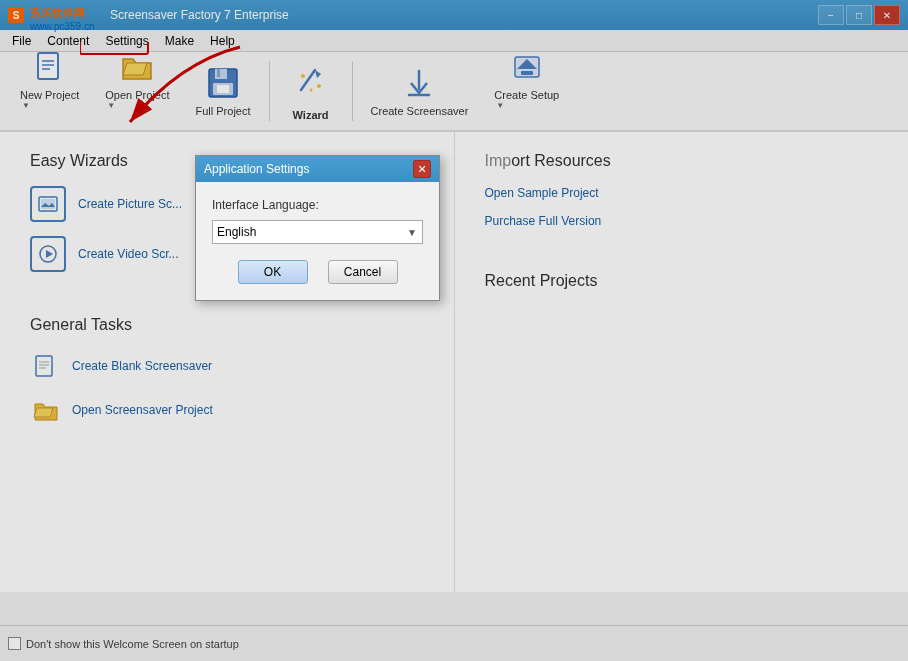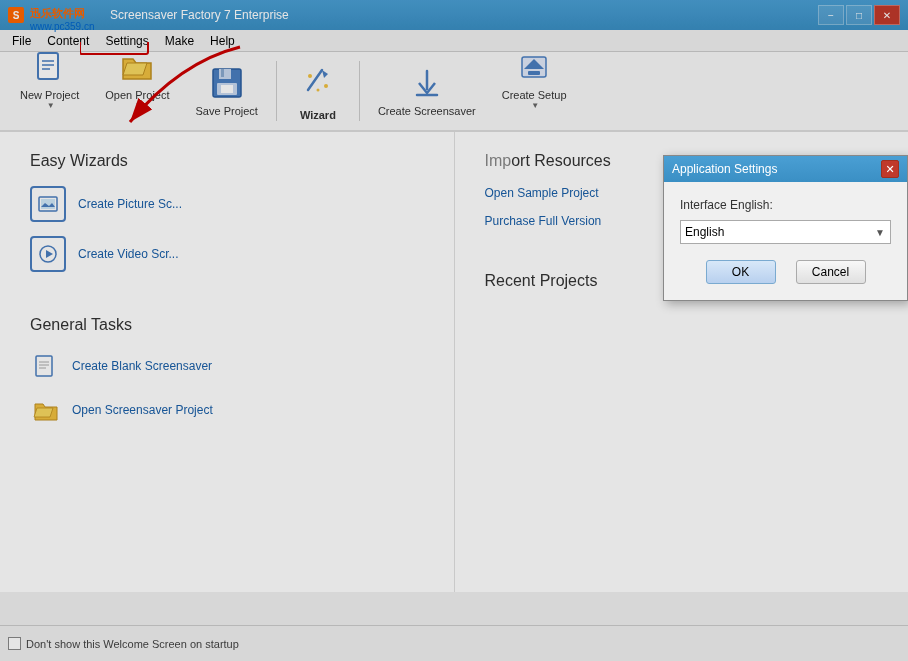--- a/index.html
+++ b/index.html
@@ -124,21 +124,21 @@
       color: #333;
     }
     .toolbar-separator {
       width: 1px;
       height: 60px;
       background: #ccc;
       margin: 0 4px;
     }
     .toolbar-with-arrow {
       display: flex;
-      align-items: center;
+      align-items: flex-start;
     }
     .dropdown-arrow {
       font-size: 8px;
       color: #666;
       margin-left: 2px;
       margin-bottom: 24px;
     }
     .section-title {
       font-size: 16px;
       color: #333;
@@ -214,21 +214,21 @@
     }
 
     
     .modal-overlay {
       position: absolute;
       top: 0; left: 0; right: 0; bottom: 0;
       background: rgba(0,0,0,0.1);
       z-index: 100;
       display: flex;
       align-items: flex-start;
-      justify-content: flex-end;
+      justify-content: flex-start;
       padding-top: 155px;
       padding-left: 195px;
     }
     .modal {
       background: #f0f0f0;
       border: 1px solid #888;
       box-shadow: 3px 3px 10px rgba(0,0,0,0.3);
       width: 245px;
     }
     .modal-title-bar {
@@ -378,21 +378,21 @@
   <div class="toolbar-item">
     <div class="toolbar-icon">
       <svg width="36" height="36" viewBox="0 0 36 36">
         <rect x="4" y="4" width="28" height="28" rx="2" fill="#4a7ec0" stroke="#2a5ea0" stroke-width="1.5"></rect>
         <rect x="10" y="4" width="12" height="10" fill="#c8d8f0"></rect>
         <rect x="12" y="4" width="3" height="8" fill="#8aaad0"></rect>
         <rect x="8" y="18" width="20" height="12" rx="1" fill="#c8d8f0"></rect>
         <rect x="12" y="20" width="12" height="8" fill="white"></rect>
       </svg>
     </div>
-    <div class="toolbar-label">Save Project</div>
+    <div class="toolbar-label">Full Project</div>
   </div>
 
   <div class="toolbar-separator"></div>
 
   <div class="toolbar-item" style="font-weight:bold;">
     <div class="toolbar-icon">
       <svg width="36" height="36" viewBox="0 0 36 36">
         <line x1="8" y1="28" x2="22" y2="8" stroke="#4a7ec0" stroke-width="2.5" stroke-linecap="round"></line>
         <polygon points="22,8 28,12 24,16" fill="#4a7ec0"></polygon>
         <circle cx="10" cy="14" r="2" fill="#f0c040"></circle>
@@ -514,21 +514,21 @@
   <span>Don't show this Welcome Screen on startup</span>
 </div>
 
 <div class="modal-overlay">
   <div class="modal">
     <div class="modal-title-bar">
       <span>Application Settings</span>
       <div class="modal-close">✕</div>
     </div>
     <div class="modal-body">
-      <div class="modal-label">Interface English:</div>
+      <div class="modal-label">Interface Language:</div>
       <div class="select-wrapper">
         <select class="modal-select">
           <option>English</option>
           <option>German</option>
           <option>French</option>
           <option>Spanish</option>
           <option>Russian</option>
           <option>Chinese</option>
         </select>
         <span class="select-arrow">▼</span>

